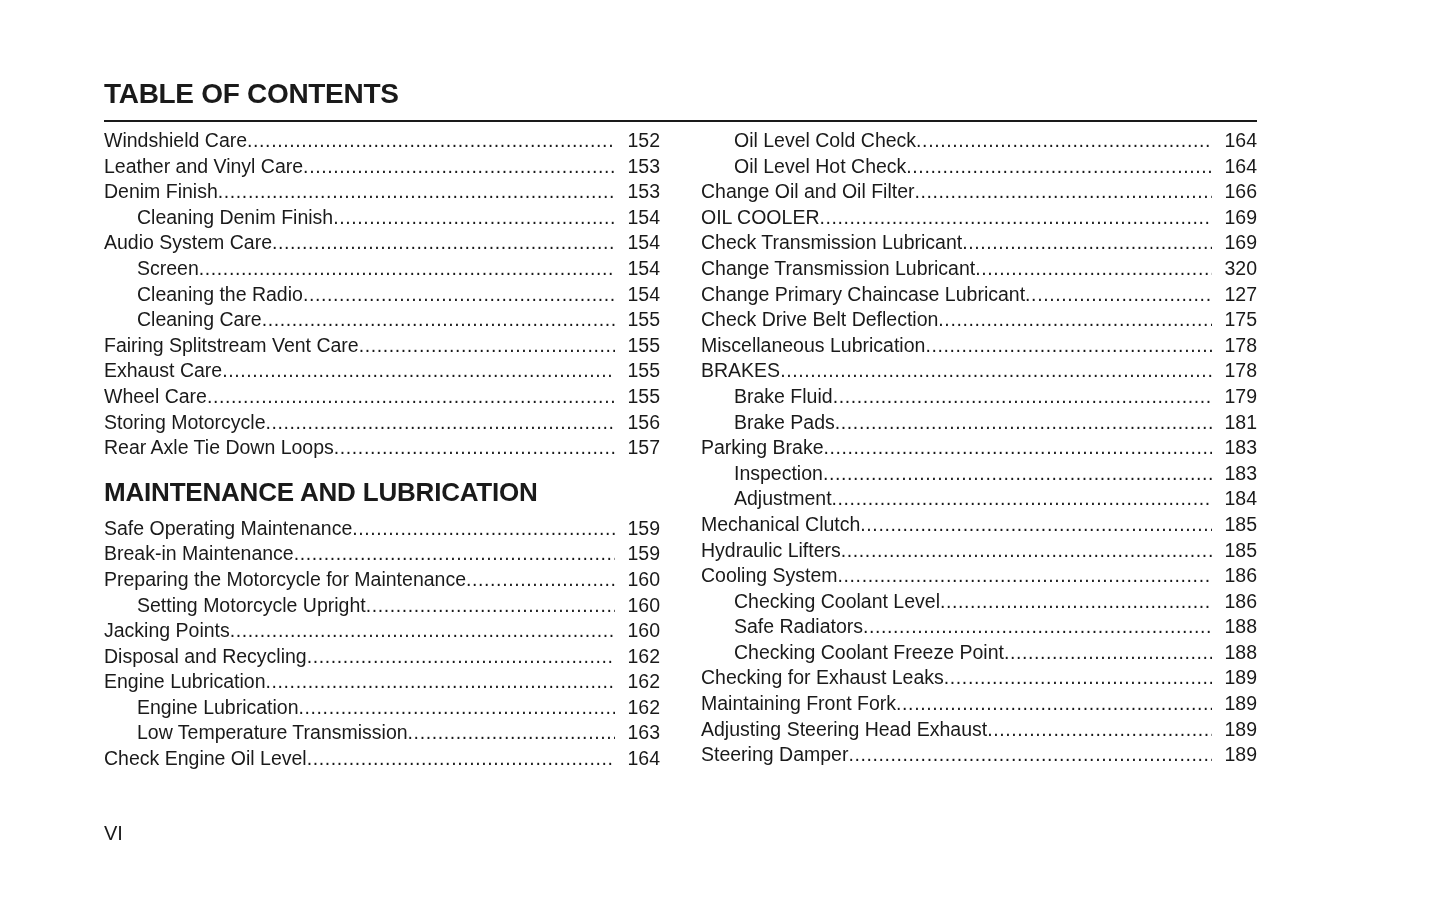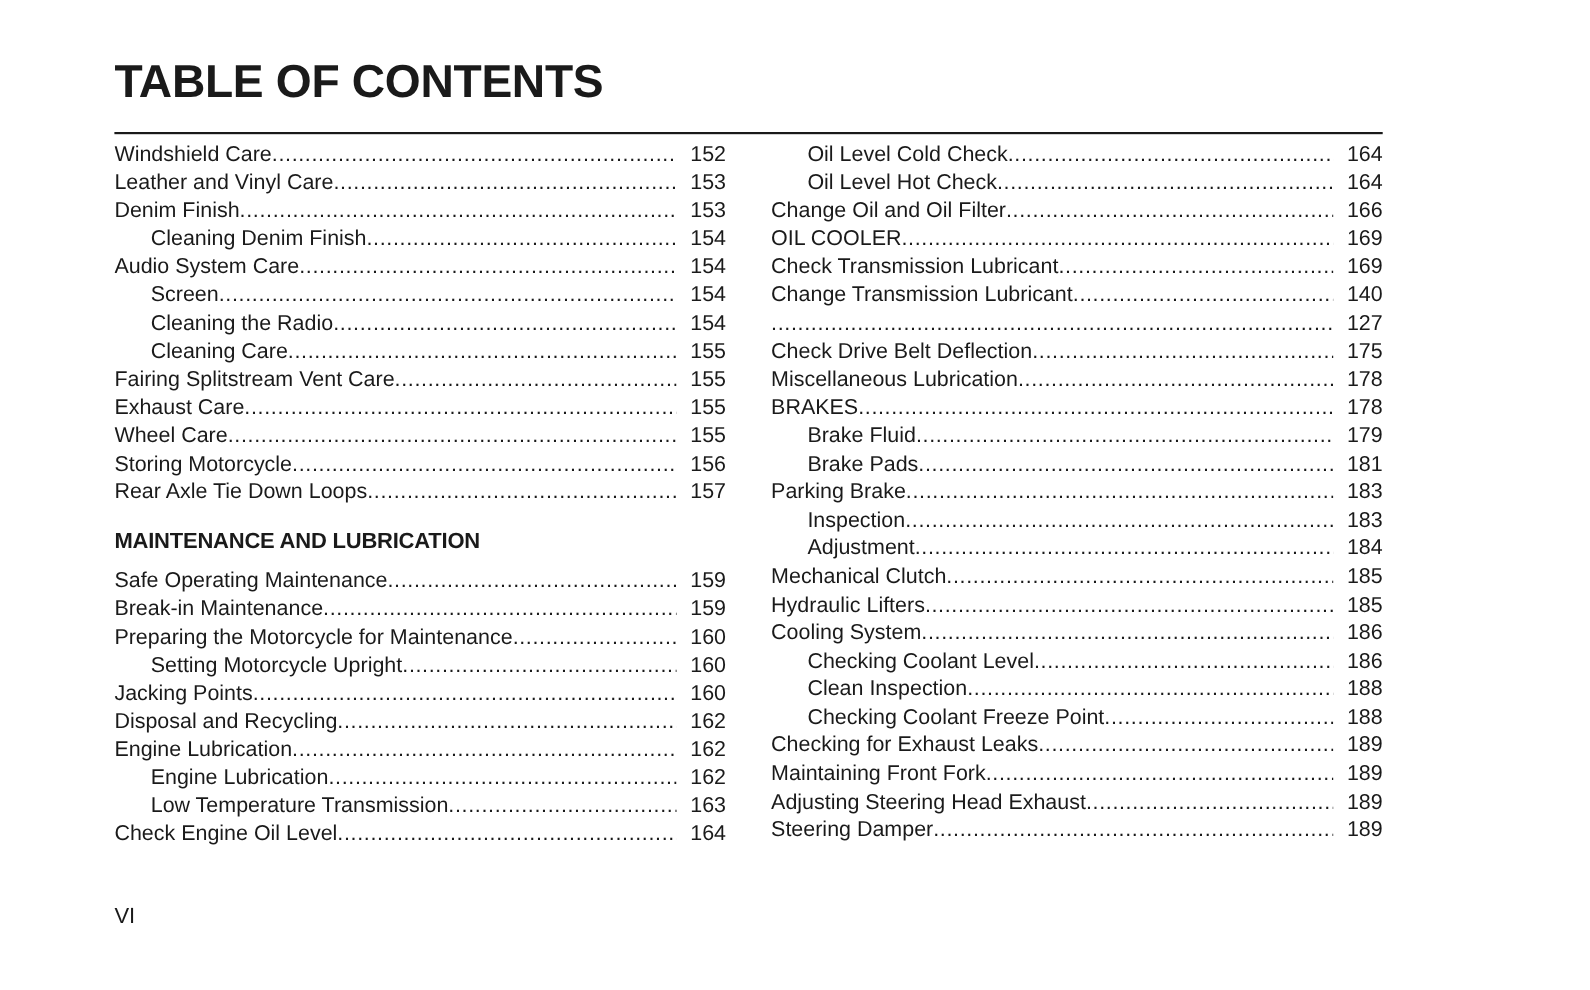--- a/index.html
+++ b/index.html
@@ -1,31 +1,31 @@
 <!DOCTYPE html>
 <html><head>
 <meta charset="utf-8">
 <style>
   html, body { margin: 0; padding: 0; background: #ffffff; }
   body { width: 1445px; height: 900px; position: relative; overflow: hidden;
          font-family: "Liberation Sans", sans-serif; color: #1a1a1a; }
-  .title { position: absolute; left: 104px; top: 54px; font-size: 42px; font-weight: bold;
+  .title { position: absolute; left: 104px; top: 74px; font-size: 28px; font-weight: bold;
            letter-spacing: -0.3px; margin: 0; line-height: 40px; }
   .rule { position: absolute; left: 104px; top: 120px; width: 1153px; height: 2px; background: #1a1a1a; }
   .col { position: absolute; top: 128px; width: 556px; }
   .col.left { left: 104px; }
   .col.right { left: 701px; }
   .entry { display: flex; align-items: baseline; height: 25.6px; font-size: 19.5px; line-height: 25.6px;
            white-space: nowrap; overflow: hidden; text-align: right; }
   .entry.sub { padding-left: 33px; }
   .entry .label { flex: 0 0 auto; }
   .entry .dots { flex: 1 1 auto; overflow: hidden; white-space: nowrap; letter-spacing: 0.6px; }
   .entry .dots::before { content: "................................................................................................................................................................"; }
   .entry .page { flex: 0 0 auto; margin-left: 12px; }
-  .section-heading { font-size: 20px; font-weight: bold; margin: 0; height: 51px; line-height: 62px;
+  .section-heading { font-size: 26px; font-weight: bold; margin: 0; height: 51px; line-height: 62px;
                      letter-spacing: -0.2px; margin-bottom: 4px; }
   .page-number { position: absolute; left: 104px; top: 822px; font-size: 20px; text-align: center; }
 </style>
 </head>
 <body>
 
 <h1 class="title">TABLE OF CONTENTS</h1>
 <div class="rule"></div>
 
 <div class="col left">
@@ -173,23 +173,24 @@
       <span class="page">169</span>
     </div>
     <div class="entry">
       <span class="label">Check Transmission Lubricant</span>
       <span class="dots"></span>
       <span class="page">169</span>
     </div>
     <div class="entry">
       <span class="label">Change  Transmission  Lubricant</span>
       <span class="dots"></span>
-      <span class="page">140</span>
-    </div>
-    <div class="entry">
+      <span class="page">320</span>
+    </div>
+    <div class="entry">
+      <span class="label">Change Primary Chaincase Lubricant</span>
       <span class="dots"></span>
       <span class="page">127</span>
     </div>
     <div class="entry">
       <span class="label">Check Drive Belt Deflection</span>
       <span class="dots"></span>
       <span class="page">175</span>
     </div>
     <div class="entry">
       <span class="label">Miscellaneous Lubrication</span>
@@ -240,21 +241,21 @@
       <span class="label">Cooling System</span>
       <span class="dots"></span>
       <span class="page">186</span>
     </div>
     <div class="entry sub">
       <span class="label">Checking  Coolant  Level</span>
       <span class="dots"></span>
       <span class="page">186</span>
     </div>
     <div class="entry sub">
-      <span class="label">Clean Inspection</span>
+      <span class="label">Safe Radiators</span>
       <span class="dots"></span>
       <span class="page">188</span>
     </div>
     <div class="entry sub">
       <span class="label">Checking Coolant Freeze Point</span>
       <span class="dots"></span>
       <span class="page">188</span>
     </div>
     <div class="entry">
       <span class="label">Checking for Exhaust Leaks</span>

